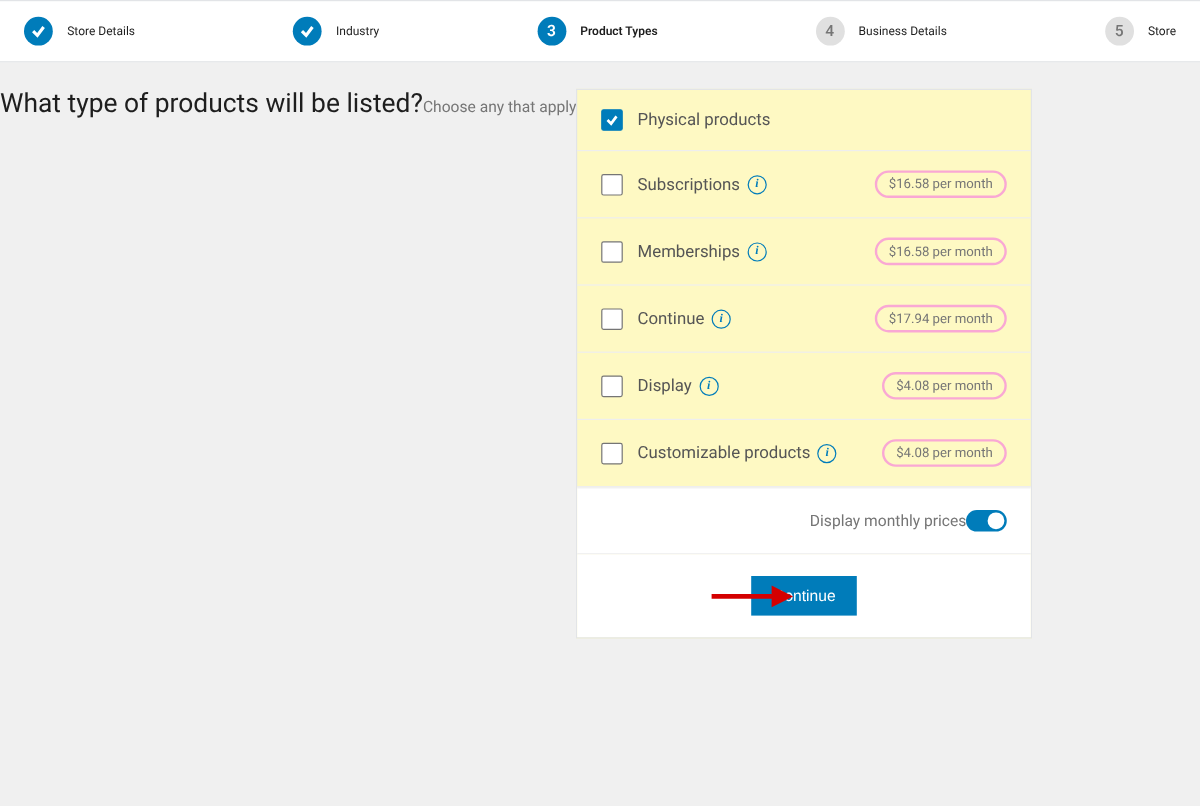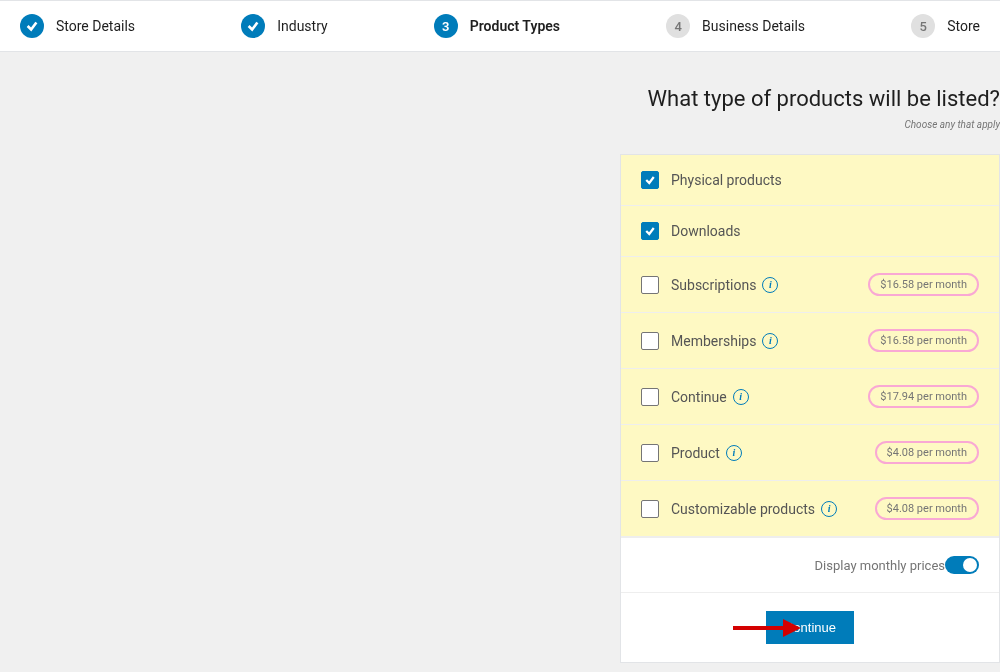--- a/index.html
+++ b/index.html
@@ -34,32 +34,32 @@
     border-radius: 50%;
     display: flex;
     align-items: center;
     justify-content: center;
     font-size: 13px;
     font-weight: 500;
   }
   .step-circle.done { background: #007cba; color: #fff; }
   .step-circle.current { background: #007cba; color: #fff; font-weight: 600;}
   .step-circle.todo { background: #e0e0e0; color: #757575; }
-  .step-label { font-size: 14px; color: #1e1e1e; }
+  .step-label { font-size: 10px; color: #1e1e1e; }
   .step.current .step-label { font-weight: 600; }
   .check-svg { width: 14px; height: 14px; stroke: #fff; stroke-width: 3; fill: none; }
 
   .page {
-    padding: 34px 0 0;
-    display: flex;
-    flex-direction: column;
-    align-items: flex-end;
+    padding: 22px 0 0;
+    display: flex;
+    flex-direction: row;
+    align-items: flex-start;
   }
   .heading { font-size: 22px; font-weight: 400; color: #1e1e1e; margin: 0; }
-  .sub { font-size: 10px; color: #757575; margin: 8px 0 24px; font-style: italic; }
+  .sub { font-size: 13px; color: #757575; margin: 8px 0 24px; }
 
   .card {
     width: 380px;
     background: #fef9c3;
     border: 1px solid #e2e4e7;
   }
   .row {
     display: flex;
     align-items: center;
     padding: 16px 20px;
@@ -196,30 +196,20 @@
       <div class="cb checked">
           <svg viewBox="0 0 16 16">
             <polyline points="3,8 7,12 13,4"></polyline>
           </svg>
         </div>
       <div class="row-label">
           <span>Physical products</span>
         </div>
     </div>
 
-    <div class="row">
-      <div class="cb checked">
-          <svg viewBox="0 0 16 16">
-            <polyline points="3,8 7,12 13,4"></polyline>
-          </svg>
-        </div>
-      <div class="row-label">
-          <span>Downloads</span>
-        </div>
-    </div>
 
     <div class="row">
       <div class="cb"></div>
       <div class="row-label">
         <span>Subscriptions</span>
         <span class="info-icon">i</span>
       </div>
       <div class="price-pill">$16.58 per month</div>
     </div>
 
@@ -237,21 +227,21 @@
       <div class="row-label">
         <span>Continue</span>
         <span class="info-icon">i</span>
       </div>
       <div class="price-pill">$17.94 per month</div>
     </div>
 
     <div class="row">
       <div class="cb"></div>
       <div class="row-label">
-        <span>Product</span>
+        <span>Display</span>
         <span class="info-icon">i</span>
       </div>
       <div class="price-pill">$4.08 per month</div>
     </div>
 
     <div class="row">
       <div class="cb"></div>
       <div class="row-label">
         <span>Customizable products</span>
         <span class="info-icon">i</span>

